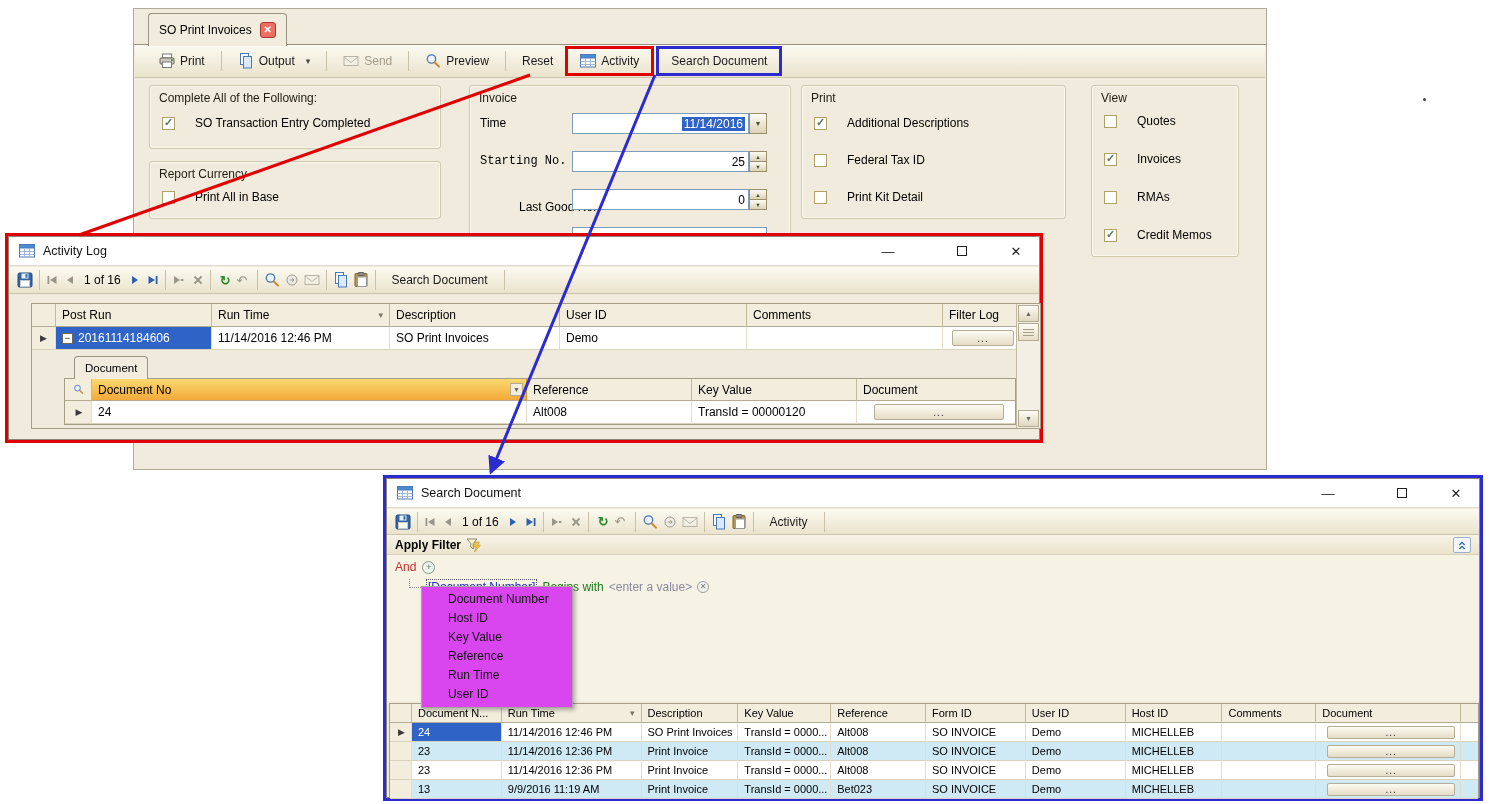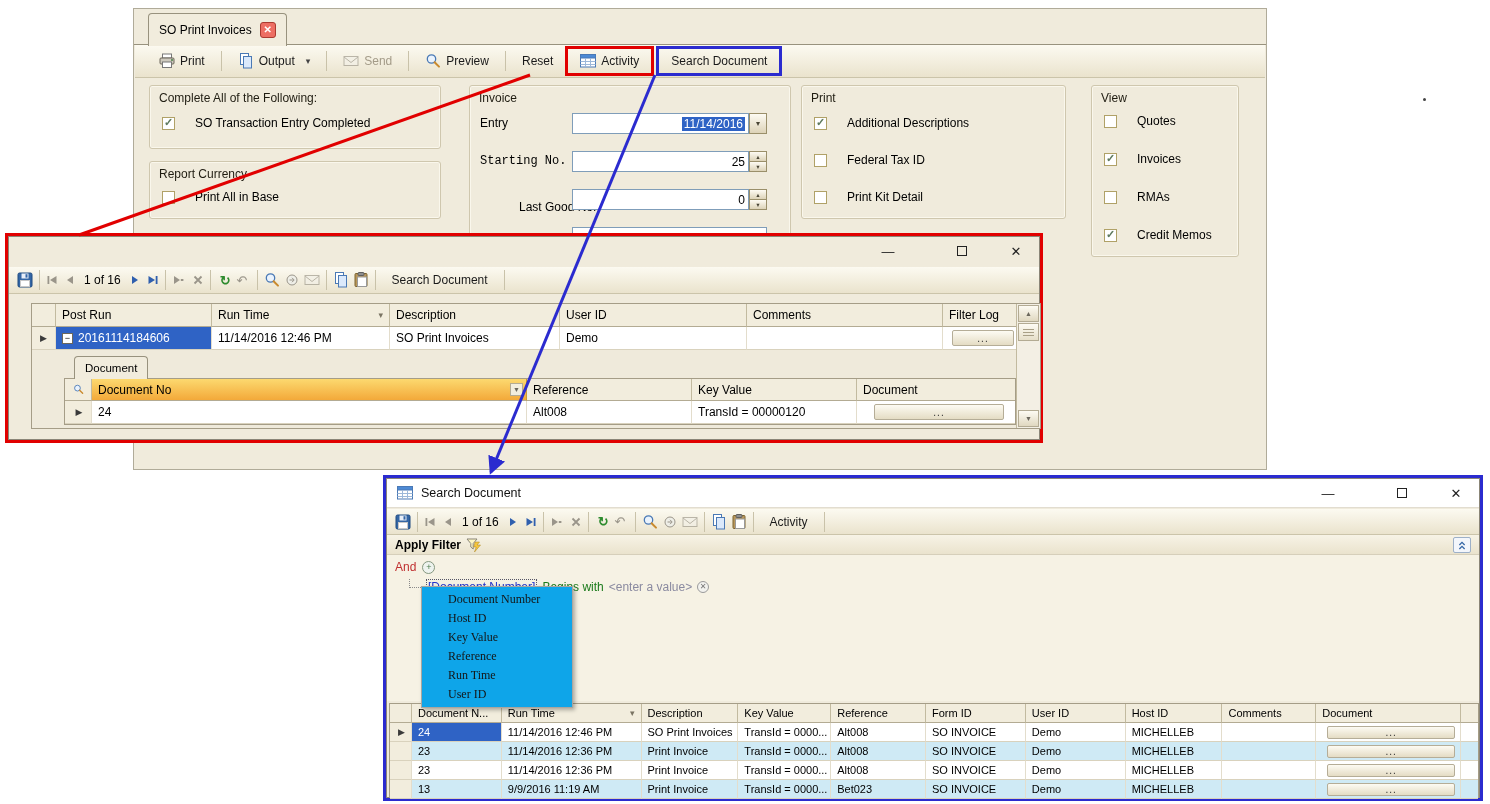--- a/index.html
+++ b/index.html
@@ -63,21 +63,21 @@
   .scrollthumb i { display:block; height:1px; background:#a89f86; }
 
   
   .xtab { position:absolute; background:#f1ecdd; border:1px solid #98927e; border-bottom:none; border-radius:4px 4px 0 0; display:flex; align-items:center; gap:8px; padding:0 10px; }
   .tabclose { width:16px; height:16px; background:#ed6e63; border:1px solid #aa3a30; border-radius:3px; color:#fff; font-size:10px; font-weight:bold; line-height:14px; text-align:center; }
 
   
   .filterbar { position:absolute; left:0; right:0; height:20px; background:linear-gradient(#f7f3e6,#eae3cd); border-bottom:1px solid #d6cfba; display:flex; align-items:center; padding:0 8px; }
   .circle-ic { width:13px; height:13px; border-radius:50%; border:1px solid #85977f; color:#4a7a4a; background:#eef3ee; font-size:9px; line-height:11px; text-align:center; display:inline-block; }
   .circle-x { width:12px; height:12px; border-radius:50%; border:1px solid #9a9a9a; color:#777; background:#f2f2ee; font-size:8px; line-height:10px; text-align:center; display:inline-block; }
-  .menu { position:absolute; background:#0ea5e9; border:1px solid #a9a6a0; box-shadow:2px 2px 4px rgba(0,0,0,.3); z-index:30;font-family:Liberation Serif, serif; }
+  .menu { position:absolute; background:#d946ef; border:1px solid #a9a6a0; box-shadow:2px 2px 4px rgba(0,0,0,.3); z-index:30; }
   .menu-item { height:19px; line-height:19px; padding-left:26px; padding-right:10px; color:#151515; white-space:nowrap; }
 
   #annot-layer { position:absolute; left:0; top:0; z-index:50; pointer-events:none; }
 </style>
 </head>
 <body>
 
 <svg width="0" height="0" style="position:absolute">
   <defs>
     <symbol id="i-table" viewBox="0 0 16 16">
@@ -221,21 +221,21 @@
     <div class="group" style="left:15px; top:152px; width:292px; height:58px;">
       <div class="gtitle">Report Currency</div>
       <div class="cbrow" style="top:28px;">
         <span class="cb"></span>
         <span>Print All in Base</span>
       </div>
     </div>
 
     <div class="group" style="left:335px; top:76px; width:322px; height:152px;">
       <div class="gtitle">Invoice</div>
-      <div class="fieldlabel" style="top:30px;">Entry</div>
+      <div class="fieldlabel" style="top:30px;">Time</div>
       <div class="inputbox" style="left:102px; top:27px; width:177px;">
         <span class="selval">11/14/2016</span>
       </div>
       <div class="minibtn" style="left:279px; top:27px;">▾</div>
 
       <div class="fieldlabel" style="top:68px;font-family:Liberation Mono, monospace;">Starting No.</div>
       <div class="inputbox" style="left:102px; top:65px; width:177px;">
         <span>25</span>
       </div>
       <div class="spin" style="left:279px; top:65px; height:21px;">
@@ -288,20 +288,26 @@
       <div class="cbrow" style="top:142px;">
         <span class="cb checked"></span>
         <span>Credit Memos</span>
       </div>
     </div>
   </div>
 
   <div class="abs" style="left:5px; top:233px; width:1038px; height:210px; border:3px solid #e10000; z-index:10; background:#f0ebdc;">
     <div class="window-inner">
 
+      <div class="titlebar">
+        <svg class="ic16">
+            <use href="#i-table"></use>
+          </svg>
+        <span class="titletext">Activity Log</span>
+      </div>
       <div class="winbtns">
         <span class="winbtn" style="margin-right:20px">—</span>
         <span class="winbtn"><span class="maxglyph"></span></span>
         <span class="winbtn">✕</span>
       </div>
 
       <div class="toolbar abs" style="left:0; right:0; top:30px; height:27px; padding-left:8px;">
         <svg class="ic16">
             <use href="#i-floppy"></use>
           </svg>

